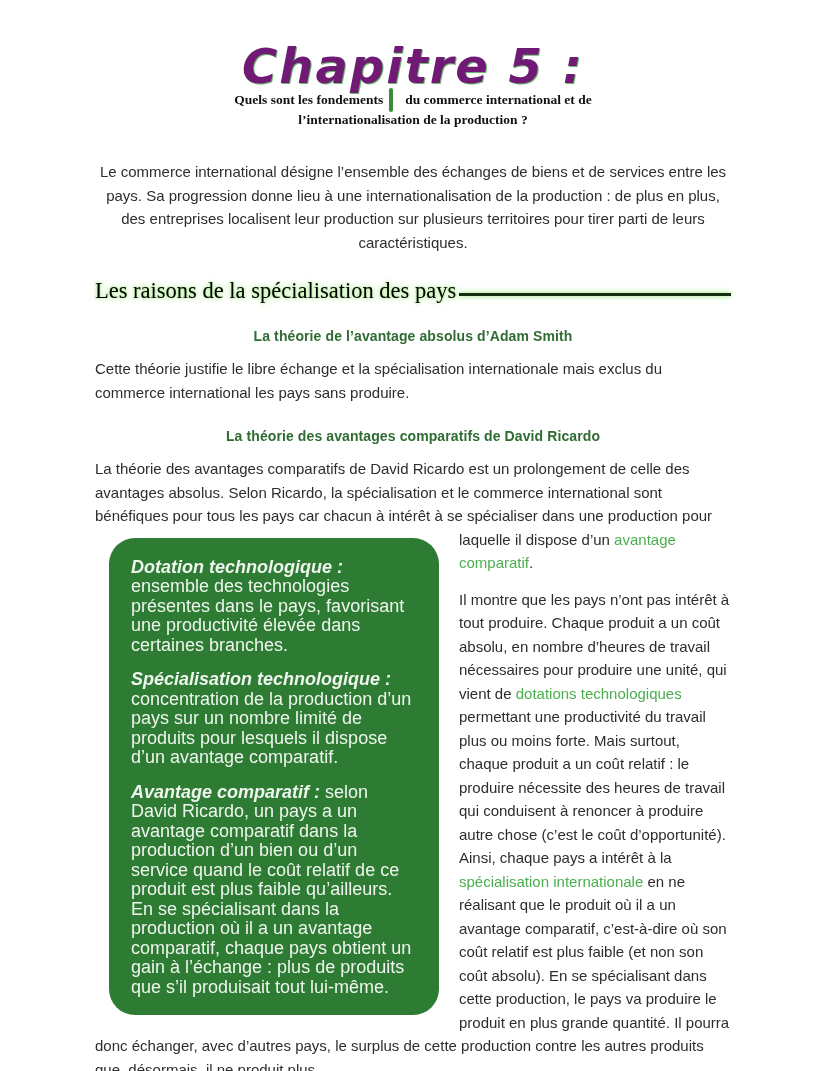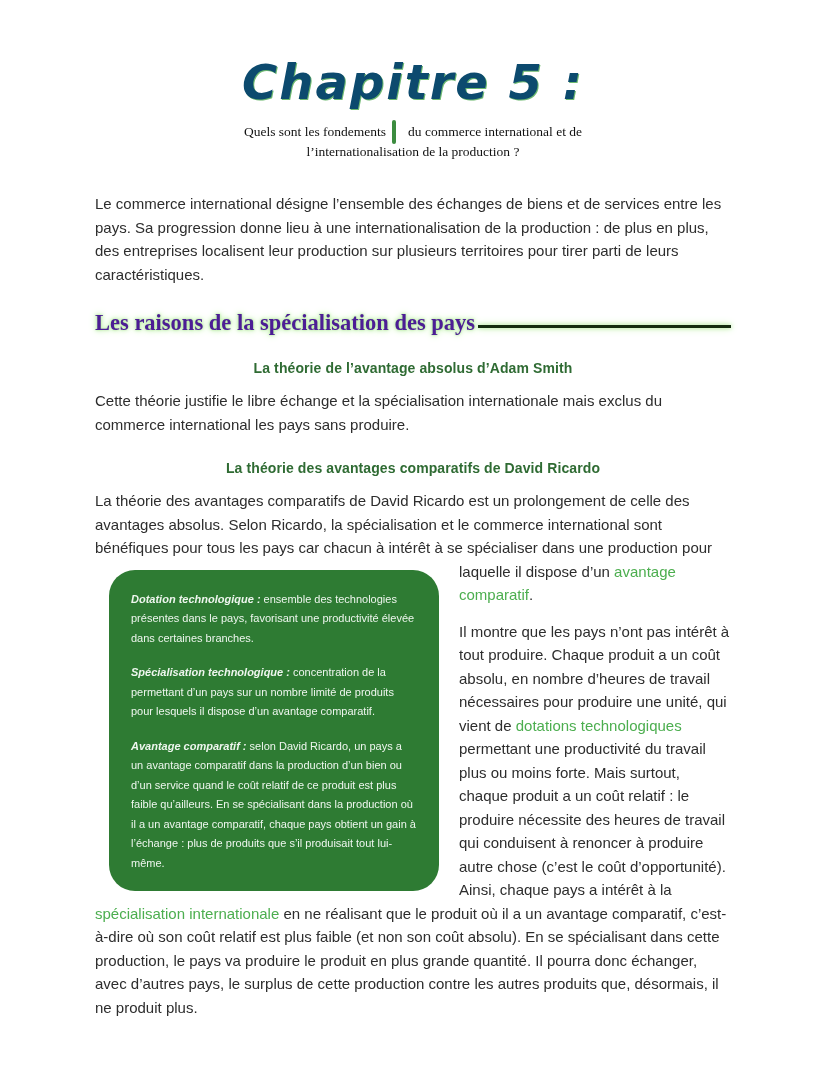--- a/index.html
+++ b/index.html
@@ -23,28 +23,28 @@
   }
 
   
   .header { text-align: center; }
   .chapter-title {
     font-family: "DejaVu Sans", sans-serif;
     font-style: italic;
     font-weight: bold;
     font-size: 48px;
     line-height: 52px;
-    color: #0c4a6e;
+    color: #701a75;
     letter-spacing: 2px;
     text-shadow: 1px 1px 0 #6db96f;
-    margin: 16px;
+    margin: 0;
   }
   .chapter-subtitle {
     font-family: "Liberation Serif", serif;
-    font-weight: normal;
+    font-weight: bold;
     font-size: 13.5px;
     line-height: 20px;
     color: #111111;
     margin-top: -4px;
   }
   .descender-bar {
     display: inline-block;
     width: 4px;
     height: 24px;
     background: #3c8c3f;
@@ -52,35 +52,35 @@
     border-radius: 2px;
   }
 
   
   .para {
     font-size: 15px;
     line-height: 23.5px;
     margin: 13px 0 0 0;
     text-align: left;
   }
-  .intro { margin-top: 30px; }
+  .intro { margin-top: 30px; text-align: center; }
 
   .green-term { color: #4cae4f; }
 
   
   .section-heading-row {
     display: flex;
     align-items: center;
     margin-top: 24px;
   }
   .section-heading {
     font-family: "Liberation Serif", serif;
-    font-weight: bold;
+    font-weight: normal;
     font-size: 22.5px;
-    color: #4c1d95;
+    color: #000000;
     white-space: nowrap;
     margin: 0;
     text-shadow: 0 0 4px #b6ec9f, 0 0 9px #c6f2b2, 0 0 2px #a9e791;
   }
   .heading-rule {
     flex: 1;
     height: 3px;
     background: #142c0f;
     margin-left: 3px;
     margin-top: 7px;
@@ -100,21 +100,21 @@
   
   .defbox {
     display: block;
     float: left;
     width: 286px;
     background: #2e7b33;
     color: #eef6ee;
     border-radius: 26px;
     padding: 20px 22px 18px 22px;
     margin: 10px 20px 10px 14px;
-    font-size: 11px;
+    font-size: 18px;
     line-height: 19.5px;
   }
   .defbox .def { display: block; margin: 0 0 15px 0; }
   .defbox .def:last-child { margin-bottom: 0; }
   .def-term { font-weight: bold; font-style: italic; }
 </style>
 </head>
 <body>
 
 <div class="page">
@@ -138,21 +138,21 @@
   <p class="para">Cette théorie justifie le libre échange et la spécialisation internationale mais exclus du commerce international les pays sans produire.</p>
 
   <h2 class="subheading">La théorie des avantages comparatifs de David Ricardo</h2>
 
   <p class="para">
     <span>La théorie des avantages comparatifs de David Ricardo est un prolongement de celle des avantages absolus. Selon Ricardo, la spécialisation et le commerce international sont bénéfiques pour tous les pays car chacun à </span><span class="defbox">
       <span class="def">
         <span class="def-term">Dotation technologique :</span><span> ensemble des technologies présentes dans le pays, favorisant une productivité élevée dans certaines branches.</span>
       </span>
       <span class="def">
-        <span class="def-term">Spécialisation technologique :</span><span> concentration de la permettant d’un pays sur un nombre limité de produits pour lesquels il dispose d’un avantage comparatif.</span>
+        <span class="def-term">Spécialisation technologique :</span><span> concentration de la production d’un pays sur un nombre limité de produits pour lesquels il dispose d’un avantage comparatif.</span>
       </span>
       <span class="def">
         <span class="def-term">Avantage comparatif :</span><span> selon David Ricardo, un pays a un avantage comparatif dans la production d’un bien ou d’un service quand le coût relatif de ce produit est plus faible qu’ailleurs. En se spécialisant dans la production où il a un avantage comparatif, chaque pays obtient un gain à l’échange : plus de produits que s’il produisait tout lui-même.</span>
       </span>
     </span><span>intérêt à se spécialiser dans une production pour laquelle il dispose d’un </span><span class="green-term">avantage comparatif</span><span>.</span>
   </p>
 
   <p class="para">
     <span>Il montre que les pays n’ont pas intérêt à tout produire. Chaque produit a un coût absolu, en nombre d’heures de travail nécessaires pour produire une unité, qui vient de </span><span class="green-term">dotations technologiques</span><span> permettant une productivité du travail plus ou moins forte. Mais surtout, chaque produit a un coût relatif : le produire nécessite des heures de travail qui conduisent à renoncer à produire autre chose (c’est le coût d’opportunité). Ainsi, chaque pays a intérêt à la </span><span class="green-term">spécialisation internationale</span><span> en ne réalisant que le produit où il a un avantage comparatif, c’est-à-dire où son coût relatif est plus faible (et non son coût absolu). En se spécialisant dans cette production, le pays va produire le produit en plus grande quantité. Il pourra donc échanger, avec d’autres pays, le surplus de cette production contre les autres produits que, désormais, il ne produit plus.</span>
   </p>

